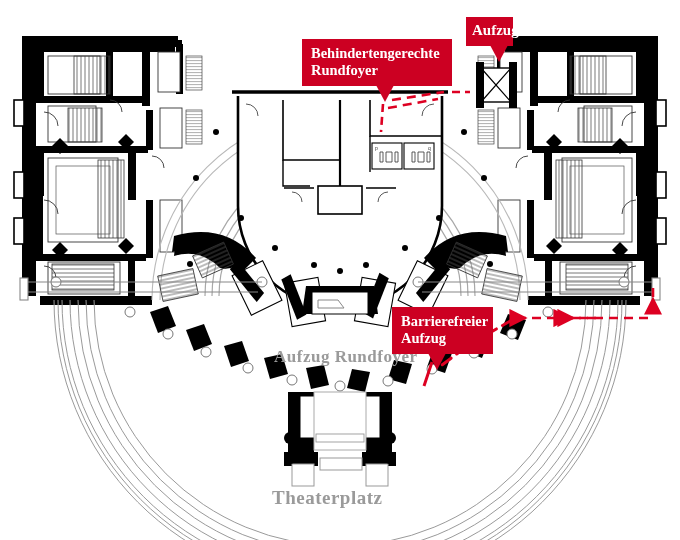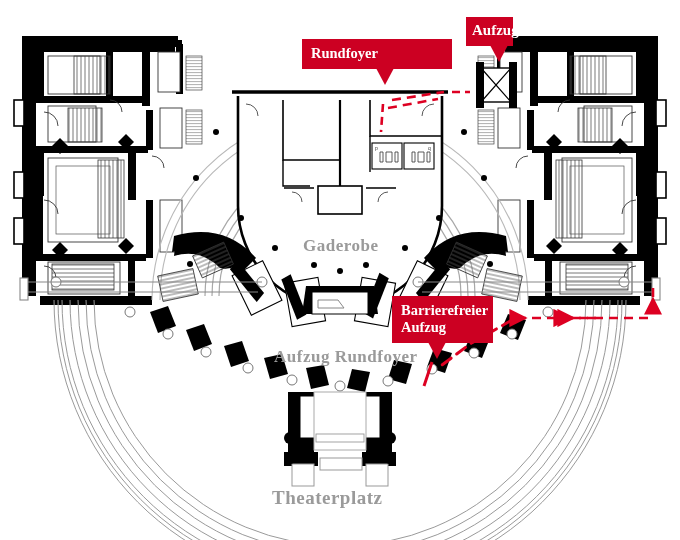--- a/index.html
+++ b/index.html
@@ -35,21 +35,21 @@
     position:absolute;
     width:0;height:0;
     border-left:9px solid transparent;
     border-right:9px solid transparent;
     border-top:17px solid #cc0022;
   }
   #callout-toilets{left:302px;top:39px;width:150px;font-size:14.5px;}
   #callout-toilets .tail{left:74px;bottom:-16px;}
   #callout-aufzug{left:466px;top:17px;width:47px;font-size:15px;text-align:center;padding:5px 6px 6px 6px;}
   #callout-aufzug .tail{left:24px;bottom:-16px;}
-  #callout-entrance{left:392px;top:296px;width:101px;font-size:14.5px;}
+  #callout-entrance{left:392px;top:307px;width:101px;font-size:14.5px;}
   #callout-entrance .tail{left:36px;bottom:-16px;}
 </style>
 </head>
 <body>
 
 <div id="stage">
 
   <svg class="plan" viewBox="0 0 680 540">
     <defs>
       <g id="hatch-def"></g>
@@ -356,27 +356,27 @@
       <path d="M432,362 L424,386" stroke="#dd0022" stroke-width="3" fill="none"></path>
 
       <path d="M452,92 H470" stroke="#dd0022" stroke-width="2.4" stroke-dasharray="8 5" fill="none"></path>
       <path d="M392,100 L444,92" stroke="#dd0022" stroke-width="2.6" stroke-dasharray="9 6" fill="none"></path>
       <path d="M388,108 L438,99" stroke="#dd0022" stroke-width="2.6" stroke-dasharray="9 6" fill="none"></path>
       <path d="M383,104 L381,132" stroke="#dd0022" stroke-width="2.6" stroke-dasharray="8 5" fill="none"></path>
     </g>
 
   </svg>
 
-  <div class="gray-label" id="lbl-gaderobe">Gaderobe</div>
 
   <div class="gray-label" id="lbl-rundfoyer">Aufzug Rundfoyer</div>
 
   <div class="gray-label" id="lbl-theaterplatz">Theaterplatz</div>
 
   <div class="callout" id="callout-toilets">
+    <div>Behindertengerechte</div>
     <div>Rundfoyer</div>
     <span class="tail"></span>
   </div>
 
   <div class="callout" id="callout-aufzug">
     <div>Aufzug</div>
     <span class="tail"></span>
   </div>
 
   <div class="callout" id="callout-entrance">

